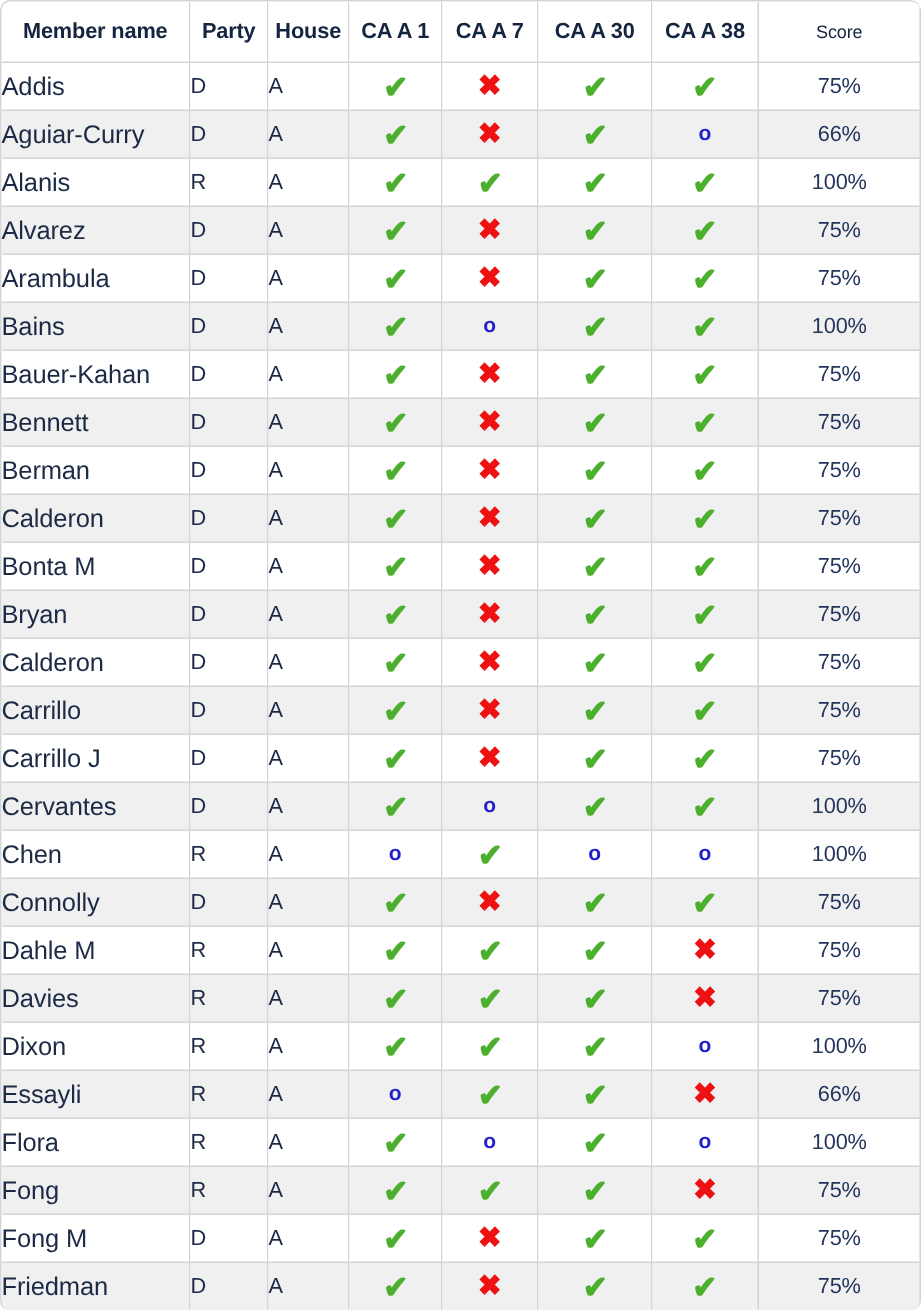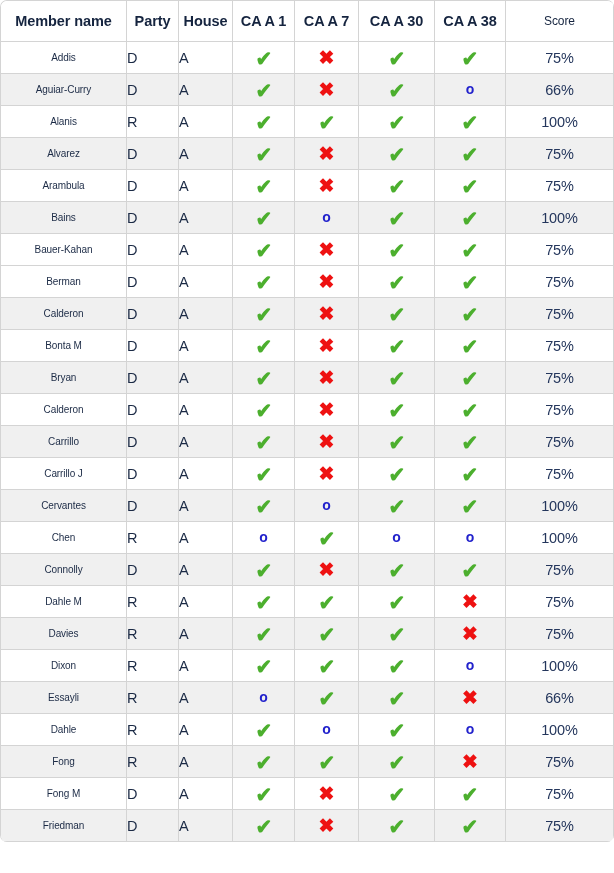--- a/index.html
+++ b/index.html
@@ -74,23 +74,23 @@
     font-weight: normal;
     font-size: 12px;
   }
 
   
   tbody tr { height: 32px; }
   tbody tr.shade td { background: #f0f0f0; }
   tbody tr.plain td { background: #ffffff; }
 
   td.cell-name {
-    text-align: center;
+    text-align: left;
     padding-left: 9px;
-    font-size: 10px;
+    font-size: 17px;
     color: #1b2a45;
     white-space: nowrap;
     letter-spacing: -0.1px;
   }
   td.cell-party,
   td.cell-house {
     text-align: left;
     padding-left: 9px;
     font-size: 14.5px;
     color: #1b2a45;
@@ -223,20 +223,30 @@
         <tr class="plain">
           <td class="cell-name">Bauer-Kahan</td>
           <td class="cell-party">D</td>
           <td class="cell-house">A</td>
           <td class="cell-vote"><span class="mark mark-yes">✔</span></td>
           <td class="cell-vote"><span class="mark mark-no">✖</span></td>
           <td class="cell-vote"><span class="mark mark-yes">✔</span></td>
           <td class="cell-vote"><span class="mark mark-yes">✔</span></td>
           <td class="cell-score">75%</td>
         </tr>
+        <tr class="shade">
+          <td class="cell-name">Bennett</td>
+          <td class="cell-party">D</td>
+          <td class="cell-house">A</td>
+          <td class="cell-vote"><span class="mark mark-yes">✔</span></td>
+          <td class="cell-vote"><span class="mark mark-no">✖</span></td>
+          <td class="cell-vote"><span class="mark mark-yes">✔</span></td>
+          <td class="cell-vote"><span class="mark mark-yes">✔</span></td>
+          <td class="cell-score">75%</td>
+        </tr>
         <tr class="plain">
           <td class="cell-name">Berman</td>
           <td class="cell-party">D</td>
           <td class="cell-house">A</td>
           <td class="cell-vote"><span class="mark mark-yes">✔</span></td>
           <td class="cell-vote"><span class="mark mark-no">✖</span></td>
           <td class="cell-vote"><span class="mark mark-yes">✔</span></td>
           <td class="cell-vote"><span class="mark mark-yes">✔</span></td>
           <td class="cell-score">75%</td>
         </tr>
@@ -364,21 +374,21 @@
           <td class="cell-name">Essayli</td>
           <td class="cell-party">R</td>
           <td class="cell-house">A</td>
           <td class="cell-vote"><span class="mark mark-abstain">o</span></td>
           <td class="cell-vote"><span class="mark mark-yes">✔</span></td>
           <td class="cell-vote"><span class="mark mark-yes">✔</span></td>
           <td class="cell-vote"><span class="mark mark-no">✖</span></td>
           <td class="cell-score">66%</td>
         </tr>
         <tr class="plain">
-          <td class="cell-name">Dahle</td>
+          <td class="cell-name">Flora</td>
           <td class="cell-party">R</td>
           <td class="cell-house">A</td>
           <td class="cell-vote"><span class="mark mark-yes">✔</span></td>
           <td class="cell-vote"><span class="mark mark-abstain">o</span></td>
           <td class="cell-vote"><span class="mark mark-yes">✔</span></td>
           <td class="cell-vote"><span class="mark mark-abstain">o</span></td>
           <td class="cell-score">100%</td>
         </tr>
         <tr class="shade">
           <td class="cell-name">Fong</td>

